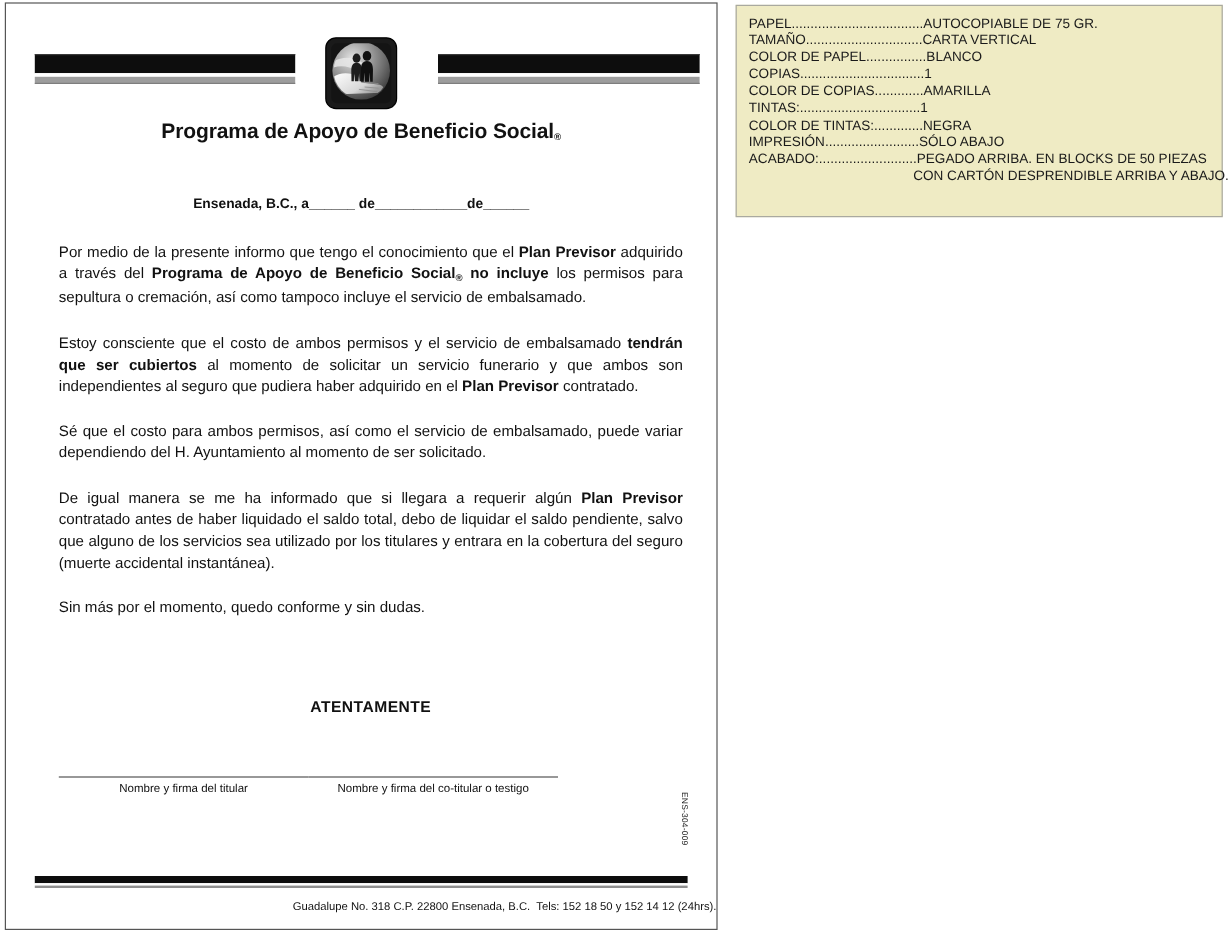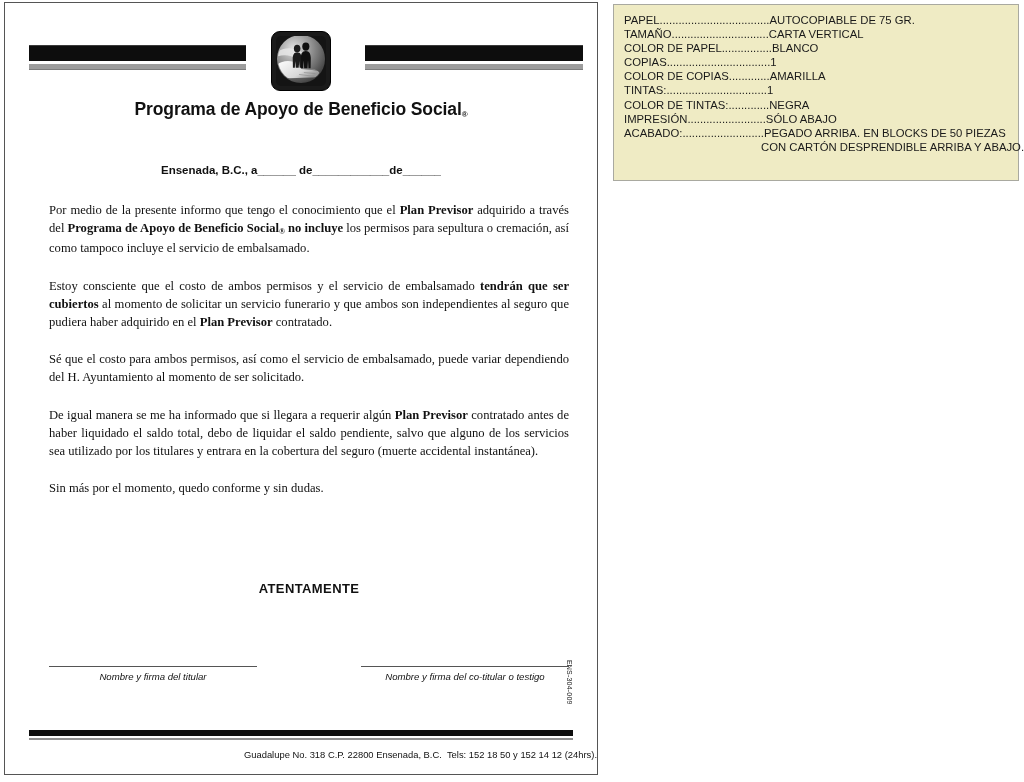--- a/index.html
+++ b/index.html
@@ -129,21 +129,20 @@
     white-space: pre;
     margin-top: 12px;
   }
 
   
   .body-area {
     position: absolute;
     left: 44px;
     top: 198px;
     width: 520px;
-    font-family: Liberation Serif, serif;
   }
   .para {
     font-size: 12.6px;
     line-height: 18.2px;
     color: #111;
     text-align: justify;
     margin: 0 0 19px 0;
   }
   .para:last-child { margin-bottom: 0; }
   .para b { font-weight: bold; }
@@ -163,25 +162,24 @@
     font-weight: bold;
     letter-spacing: 0.4px;
     color: #111;
     margin-top: 20px;
   }
 
   
   .sig-row {
     position: absolute;
     left: 44px;
-    top: 663px;
+    top: 644px;
     width: 520px;
     display: flex;
-    justify-content: space-between;
-    font-style: italic;
+    justify-content: flex-start;
   }
   .sig-block {
     width: 208px;
   }
   .sig-rule {
     height: 0;
     border-top: 1px solid #555;
     margin-bottom: 4px;
   }
   .sig-label {

